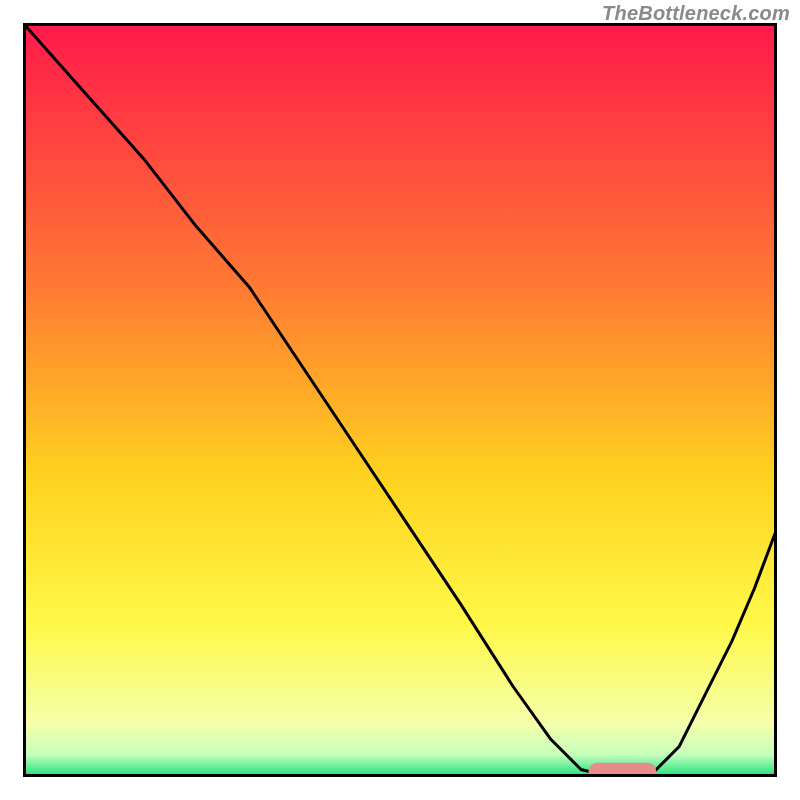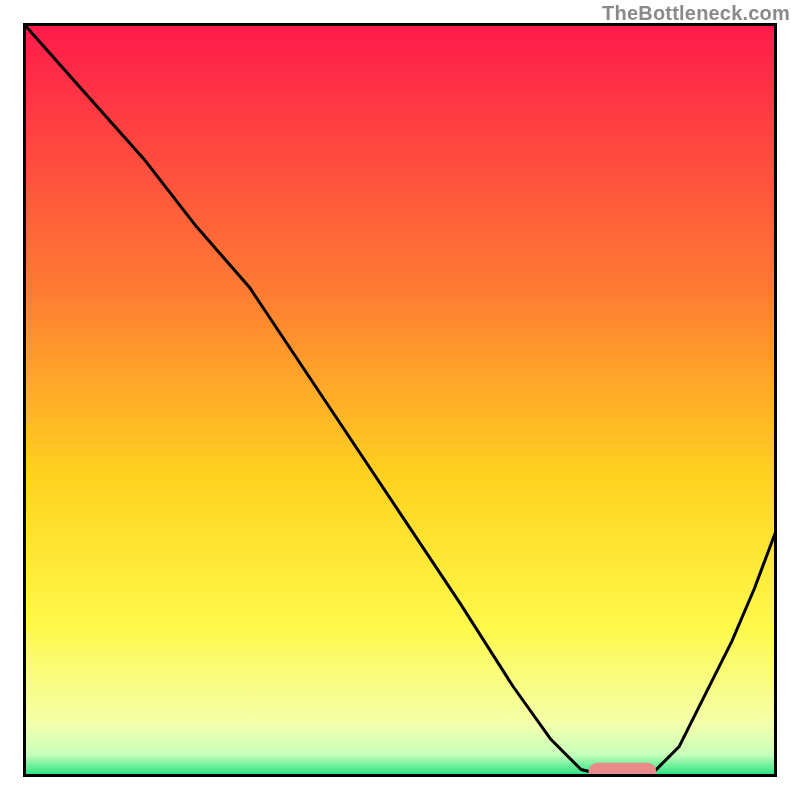--- a/index.html
+++ b/index.html
@@ -7,20 +7,21 @@
     padding: 0;
     width: 800px;
     height: 800px;
     background: #ffffff;
     font-family: Arial, Helvetica, sans-serif;
   }
   .container {
     position: relative;
     width: 800px;
     height: 800px;
+    font-style: italic;
   }
   .watermark {
     position: absolute;
     top: 2px;
     right: 10px;
     font-size: 20px;
     font-weight: bold;
     color: #8a8a8a;
     letter-spacing: 0.2px;
   }

